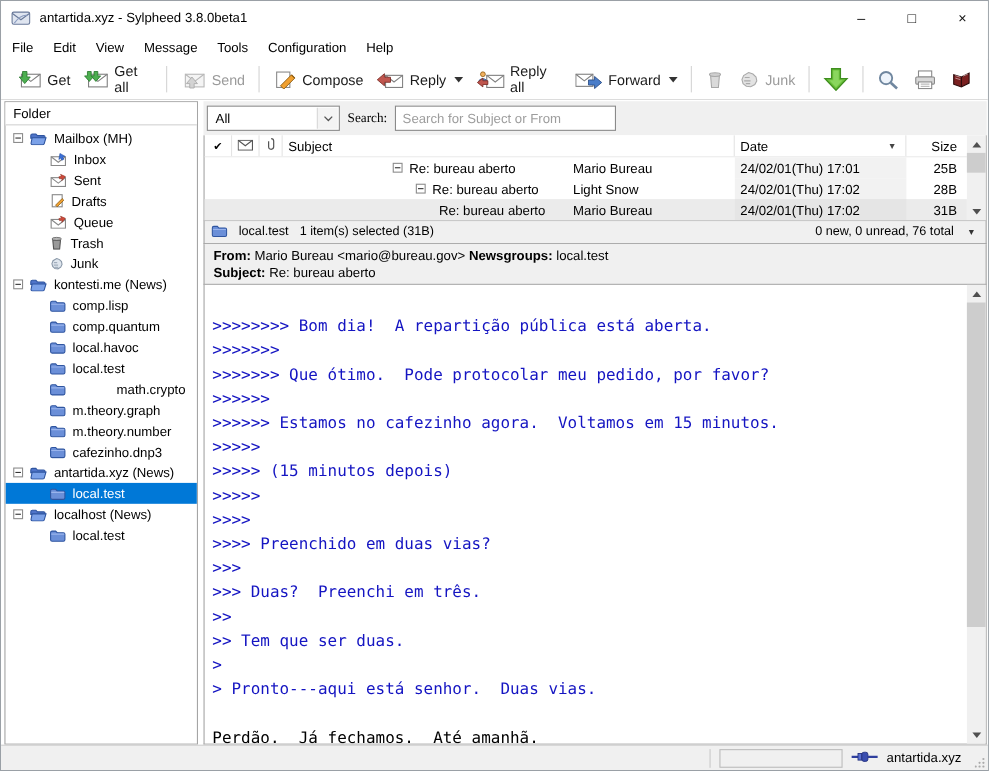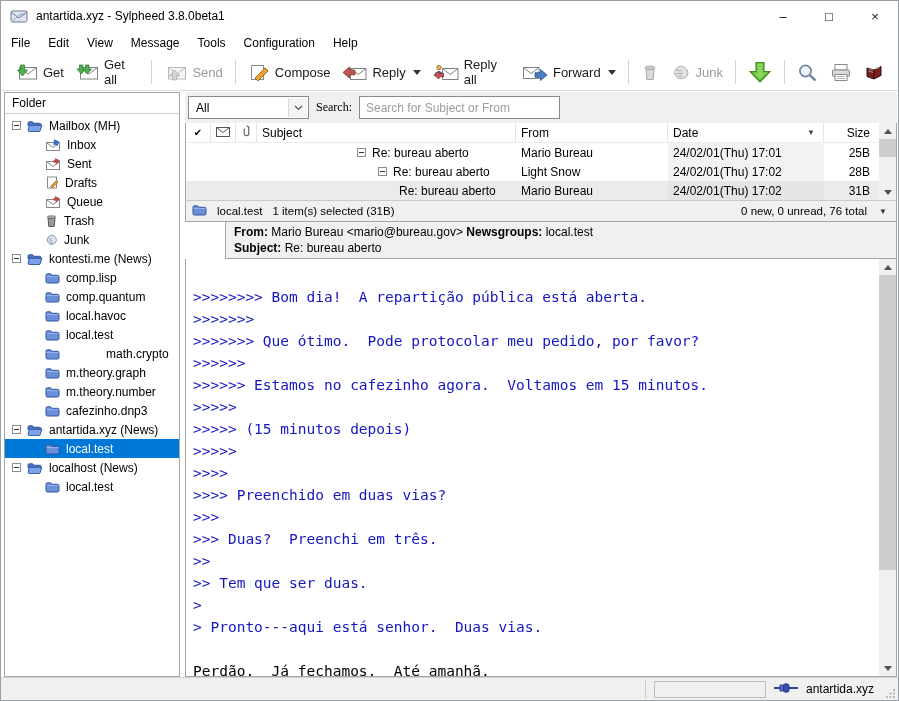--- a/index.html
+++ b/index.html
@@ -77,21 +77,21 @@
   .tri-down { border-left:4px solid transparent; border-right:4px solid transparent; border-top:5px solid #505050; }
   .sthumb { width:17px; background:#cdcdcd; flex:0 0 auto; }
   .strack { flex:1; }
 
   
   .summarystrip { height:22px; background:#f0f0f0; border:1px solid #a5a5a5; border-top:1px solid #c9c9c9; display:flex; align-items:center; padding:0 6px; font-size:11.5px; color:#000; gap:10px; flex:0 0 auto; }
   .sum-right { margin-left:auto; display:flex; align-items:center; gap:9px; }
   .sum-drop { font-size:8px; color:#333; padding:0 3px; }
 
   
-  .headerspane { height:37px; background:#f0f0f0; border-left:1px solid #a5a5a5; border-right:1px solid #a5a5a5; border-bottom:1px solid #a5a5a5; padding:2px 8px 0 8px; font-size:12px; line-height:16px; color:#000; flex:0 0 auto; white-space:nowrap; overflow:hidden;margin-left:40px; }
+  .headerspane { height:37px; background:#f0f0f0; border-left:1px solid #a5a5a5; border-right:1px solid #a5a5a5; border-bottom:1px solid #a5a5a5; padding:2px 8px 0 8px; font-size:12px; line-height:16px; color:#000; flex:0 0 auto; white-space:nowrap; overflow:hidden; }
   .hlabel { font-weight:bold; }
 
   
   .bodypane { flex:1; min-height:0; border-left:1px solid #a5a5a5; border-right:1px solid #a5a5a5; border-bottom:1px solid #a5a5a5; background:#fff; display:flex; }
   .bodytext { flex:1; min-width:0; padding:3px 0 0 7px; font-family:"DejaVu Sans Mono", monospace; font-size:14.5px; line-height:22px; overflow:hidden;margin-top:24px; }
   .bline { white-space:pre; height:22px; color:#000; }
   .bline.q { color:var(--quote,#1515c2); }
 
   
   .statusbar { height:23px; background:#f0f0f0; border-top:1px solid #d2d2d2; display:flex; align-items:center; font-size:12px; color:#000; flex:0 0 auto; padding-left:4px; }
@@ -489,23 +489,20 @@
                     <path d="M0.5 0.5 L7 5.5 L13.5 0.5" fill="none" stroke="#555"></path>
                   </svg></span>
             </div>
             <div class="hc c-clip">
               <span><svg width="7" height="12" viewBox="0 0 7 12">
                     <path d="M3.5 1 q2.3 0 2.3 2.2 v5.3 q0 2.2 -2.3 2.2 t-2.3 -2.2 v-5" fill="none" stroke="#555" stroke-width="1.1"></path>
                   </svg></span>
             </div>
             <div class="hc c-subj">
                 <span>Subject</span>
-              </div>
-            <div class="hc c-from">
-                <span>From</span>
               </div>
             <div class="hc c-date">
               <span>Date</span>
               <span class="sortarrow">▼</span>
             </div>
             <div class="hc c-size" style="border-right:none;">
                 <span>Size</span>
               </div>
           </div>
           <div id="rows">

